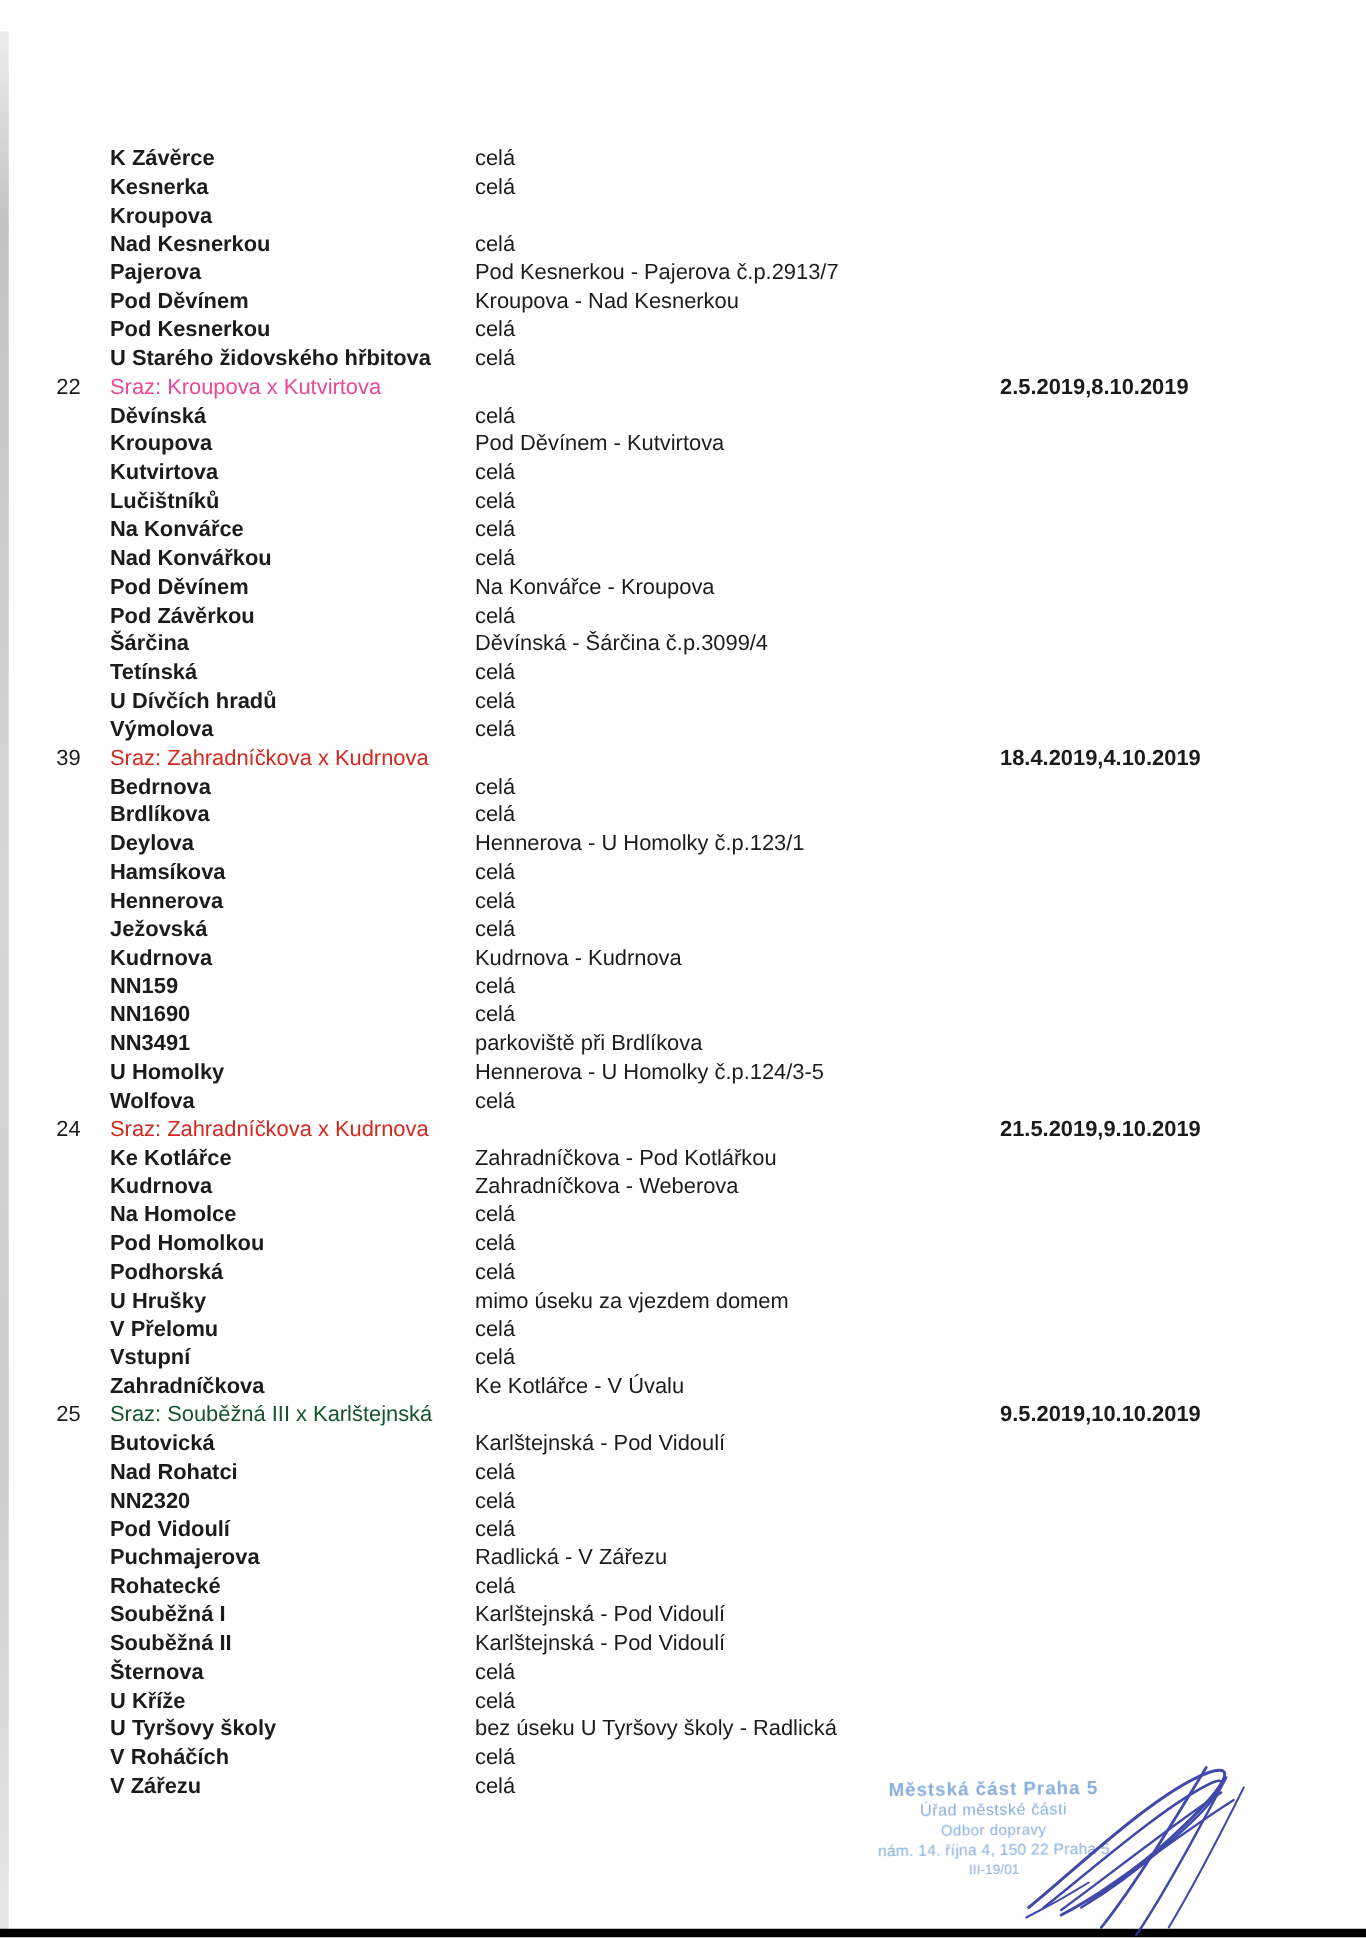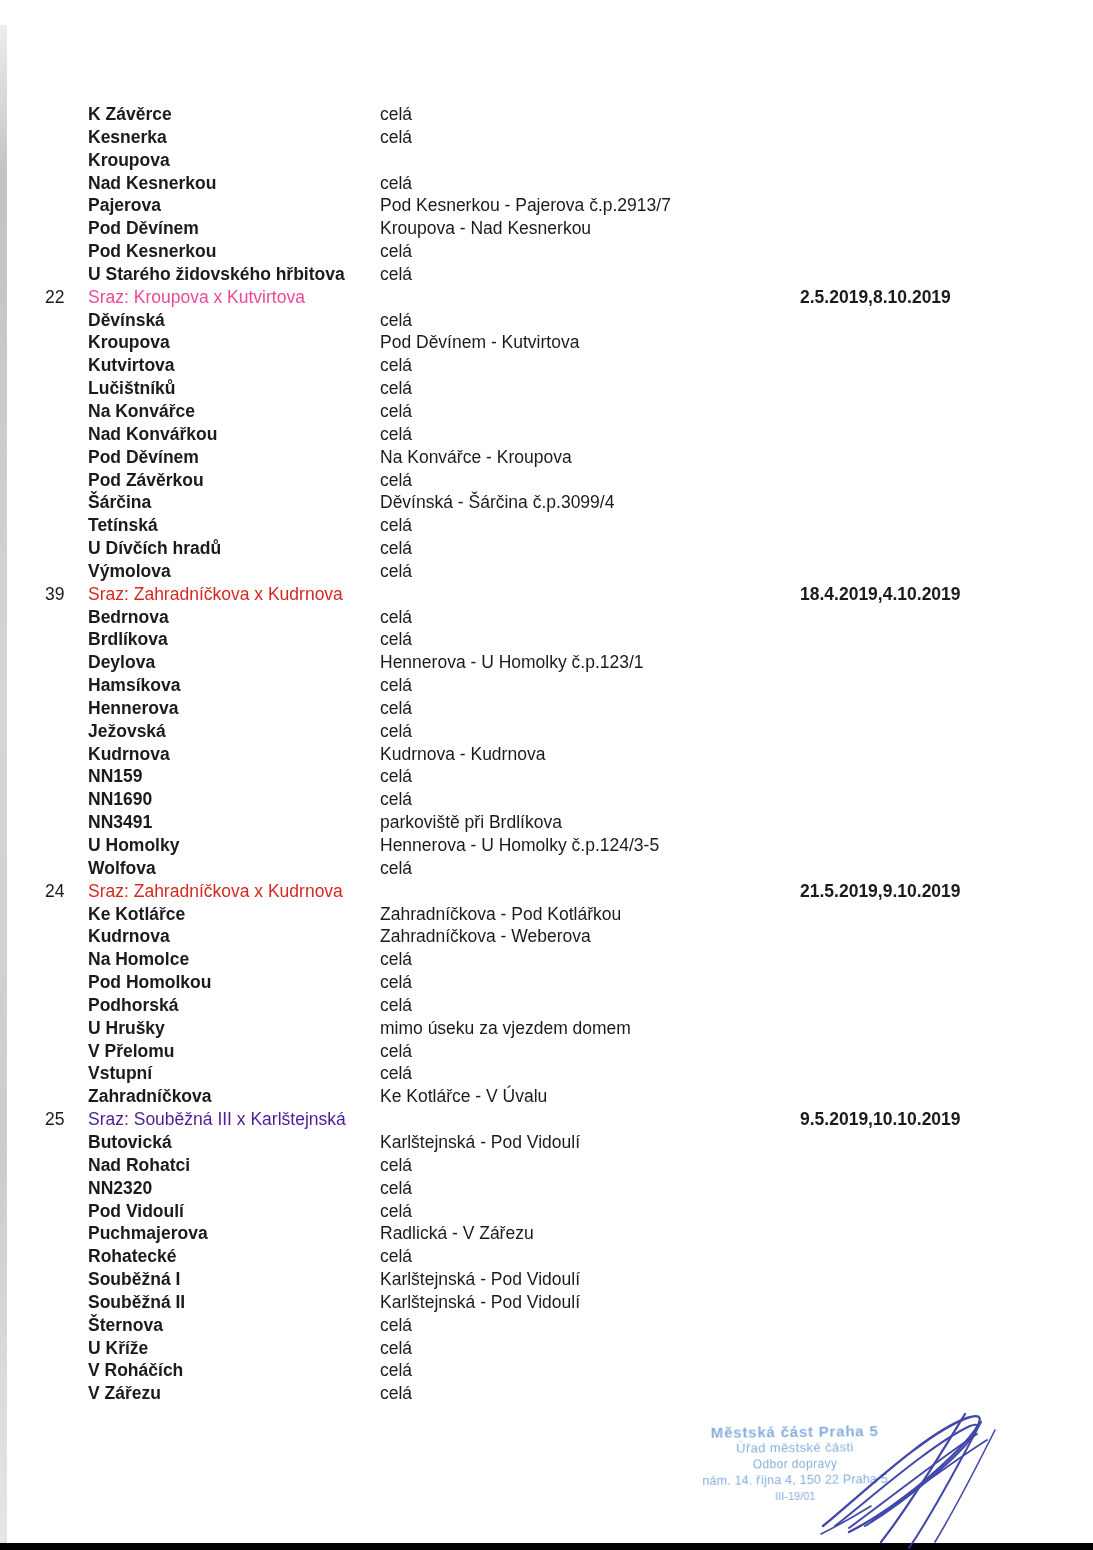--- a/index.html
+++ b/index.html
@@ -14,21 +14,21 @@
   
   .edge-left {
     position:absolute; left:0; top:25px; width:7px; height:1519px;
     background:linear-gradient(180deg,#ededed 0%,#c2c2c2 10%,#d6d6d6 45%,#cccccc 75%,#e6e6e6 100%);
   }
   .bar-bottom {
     position:absolute; left:0; bottom:0; width:1093px; height:7px;
     background:#000;
   }
   
-  #rows { position:absolute; top:104px; left:0; width:1093px; }
+  #rows { position:absolute; top:116px; left:0; width:1093px; }
   .row { position:relative; height:22.85px; }
   .cell {
     position:absolute; top:0; white-space:nowrap;
     font-size:17.5px; line-height:21px; color:#1b1b1b;
   }
   .num  { left:45px;  font-weight:normal; }
   .name { left:88px;  font-weight:bold; }
   .desc { left:380px; font-weight:normal; }
   .sraz { left:88px;  font-weight:normal; }
   .date { left:776px; font-weight:bold;margin-left:24px; }
@@ -230,21 +230,21 @@
     <div class="row">
       <span class="cell name">Vstupní</span>
       <span class="cell desc">celá</span>
     </div>
     <div class="row">
       <span class="cell name">Zahradníčkova</span>
       <span class="cell desc">Ke Kotlářce - V Úvalu</span>
     </div>
     <div class="row">
       <span class="cell num">25</span>
-      <span class="cell sraz" style="color: #4c1d95;">Sraz: Souběžná III x Karlštejnská</span>
+      <span class="cell sraz" style="color: #14532d;">Sraz: Souběžná III x Karlštejnská</span>
       <span class="cell date">9.5.2019,10.10.2019</span>
     </div>
     <div class="row">
       <span class="cell name">Butovická</span>
       <span class="cell desc">Karlštejnská - Pod Vidoulí</span>
     </div>
     <div class="row">
       <span class="cell name">Nad Rohatci</span>
       <span class="cell desc">celá</span>
     </div>
@@ -272,20 +272,24 @@
       <span class="cell name">Souběžná II</span>
       <span class="cell desc">Karlštejnská - Pod Vidoulí</span>
     </div>
     <div class="row">
       <span class="cell name">Šternova</span>
       <span class="cell desc">celá</span>
     </div>
     <div class="row">
       <span class="cell name">U Kříže</span>
       <span class="cell desc">celá</span>
+    </div>
+    <div class="row">
+      <span class="cell name">U Tyršovy školy</span>
+      <span class="cell desc">bez úseku U Tyršovy školy - Radlická</span>
     </div>
     <div class="row">
       <span class="cell name">V Roháčích</span>
       <span class="cell desc">celá</span>
     </div>
     <div class="row">
       <span class="cell name">V Zářezu</span>
       <span class="cell desc">celá</span>
     </div>
   </div>

